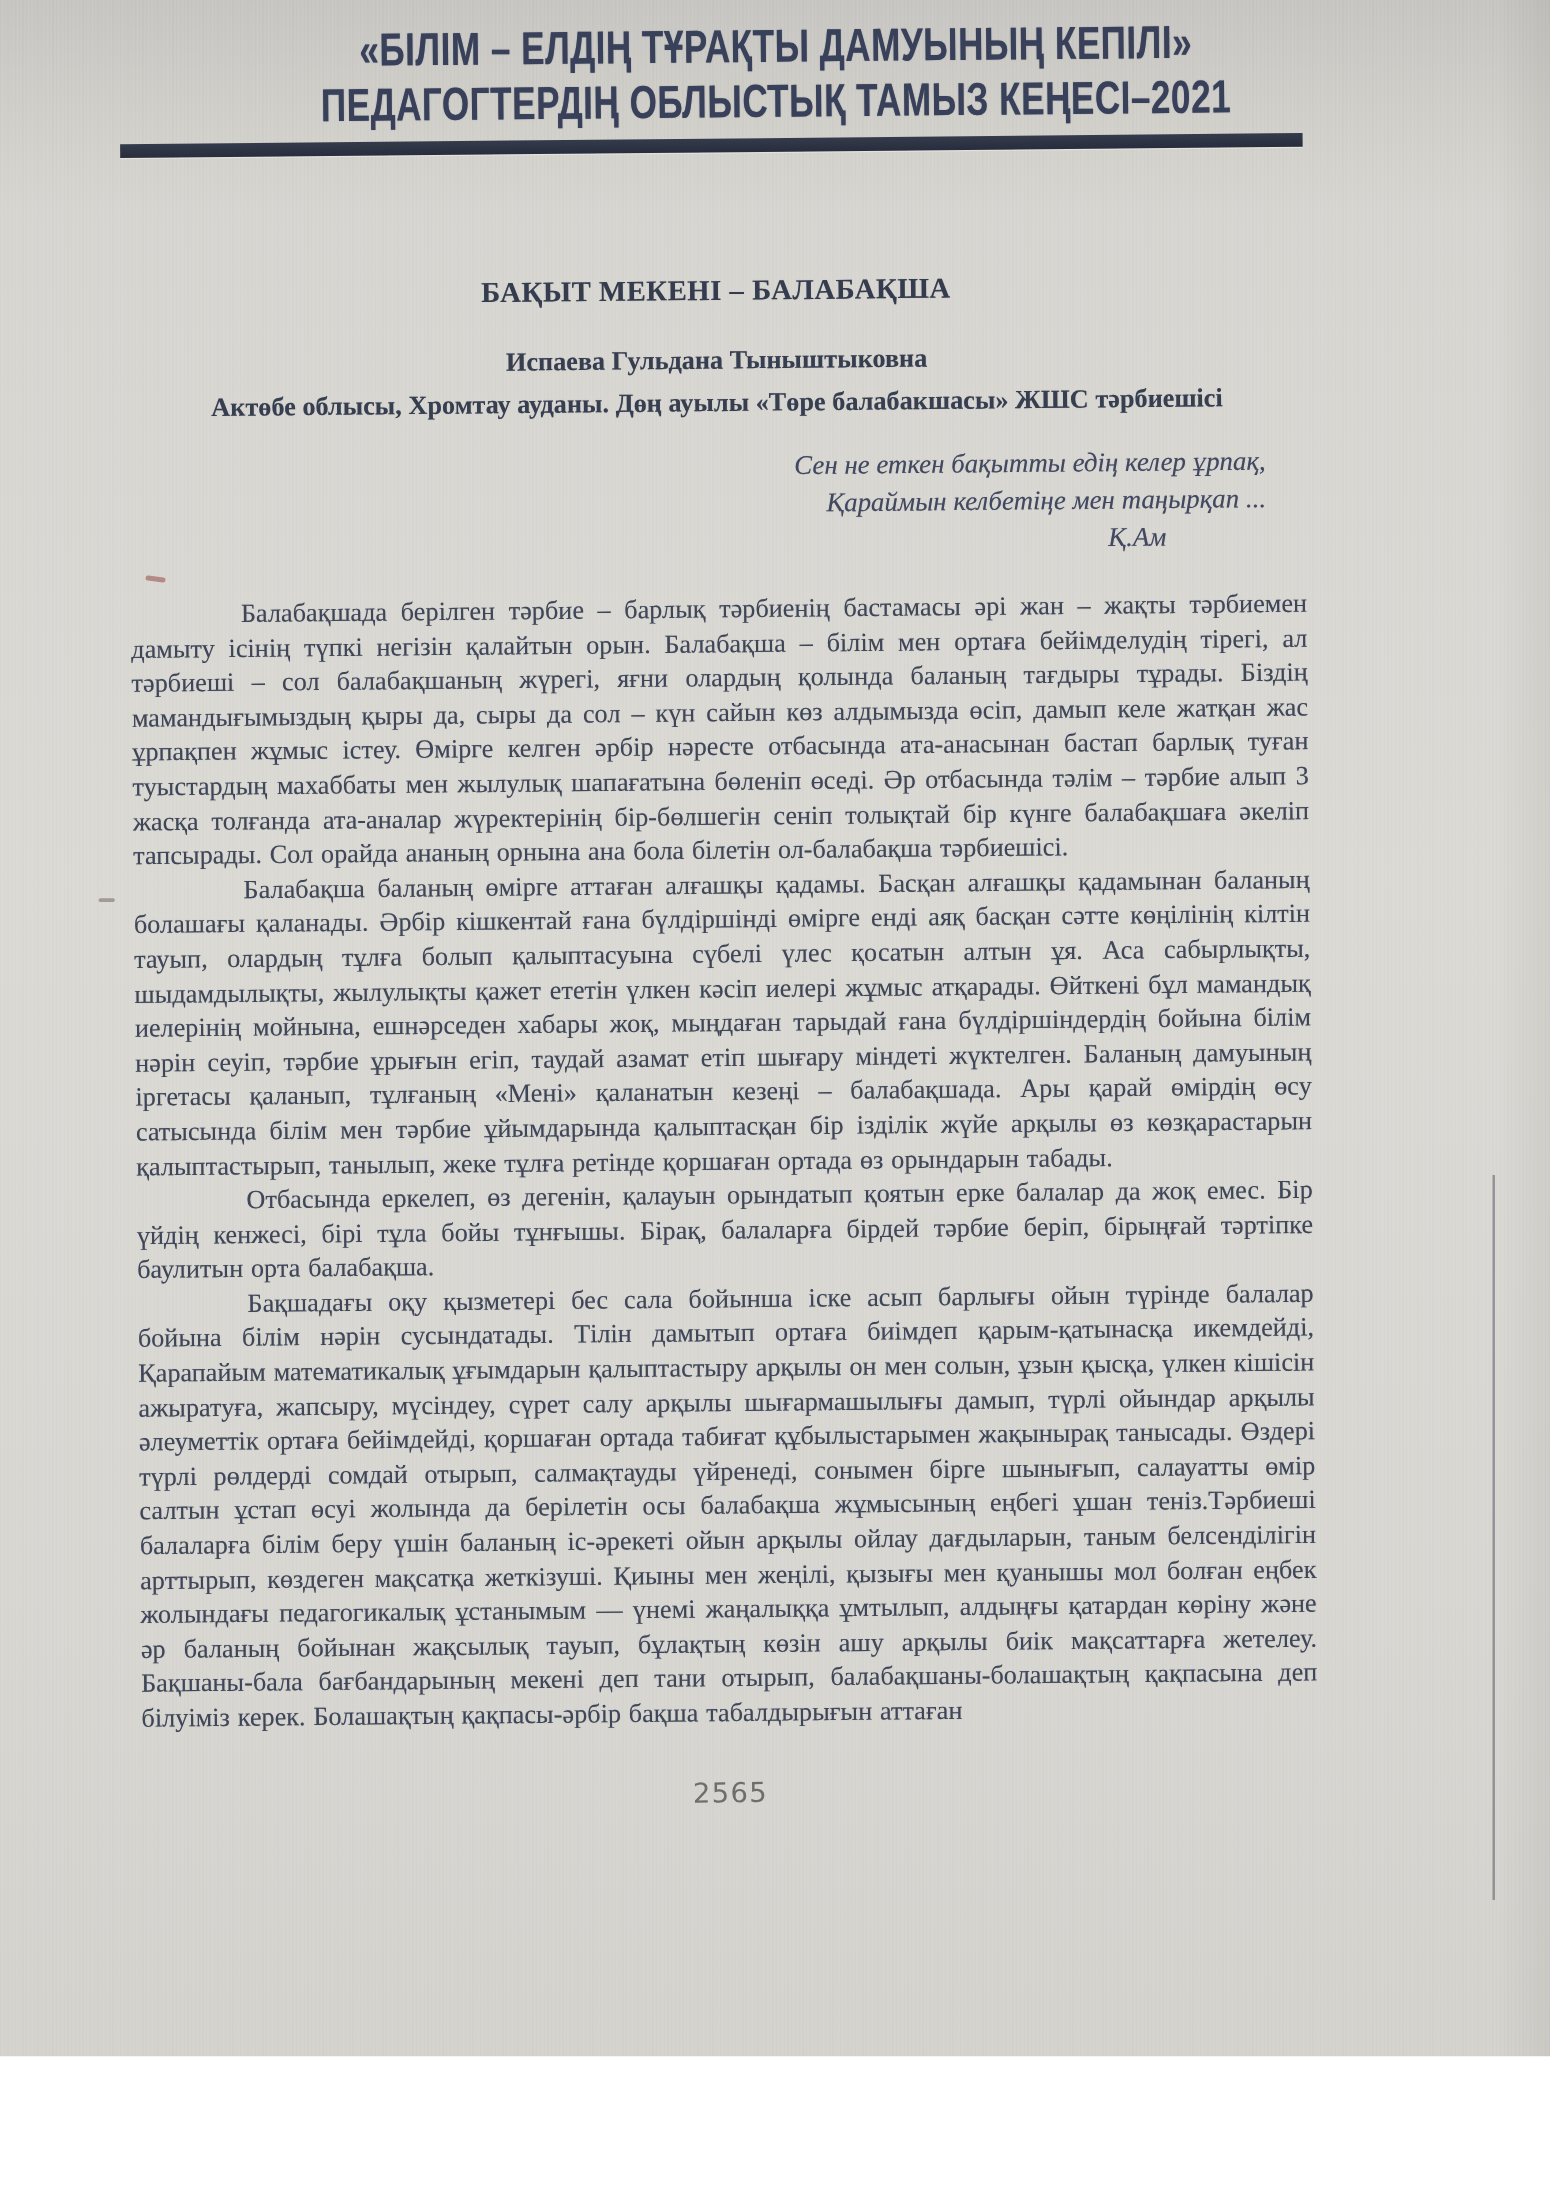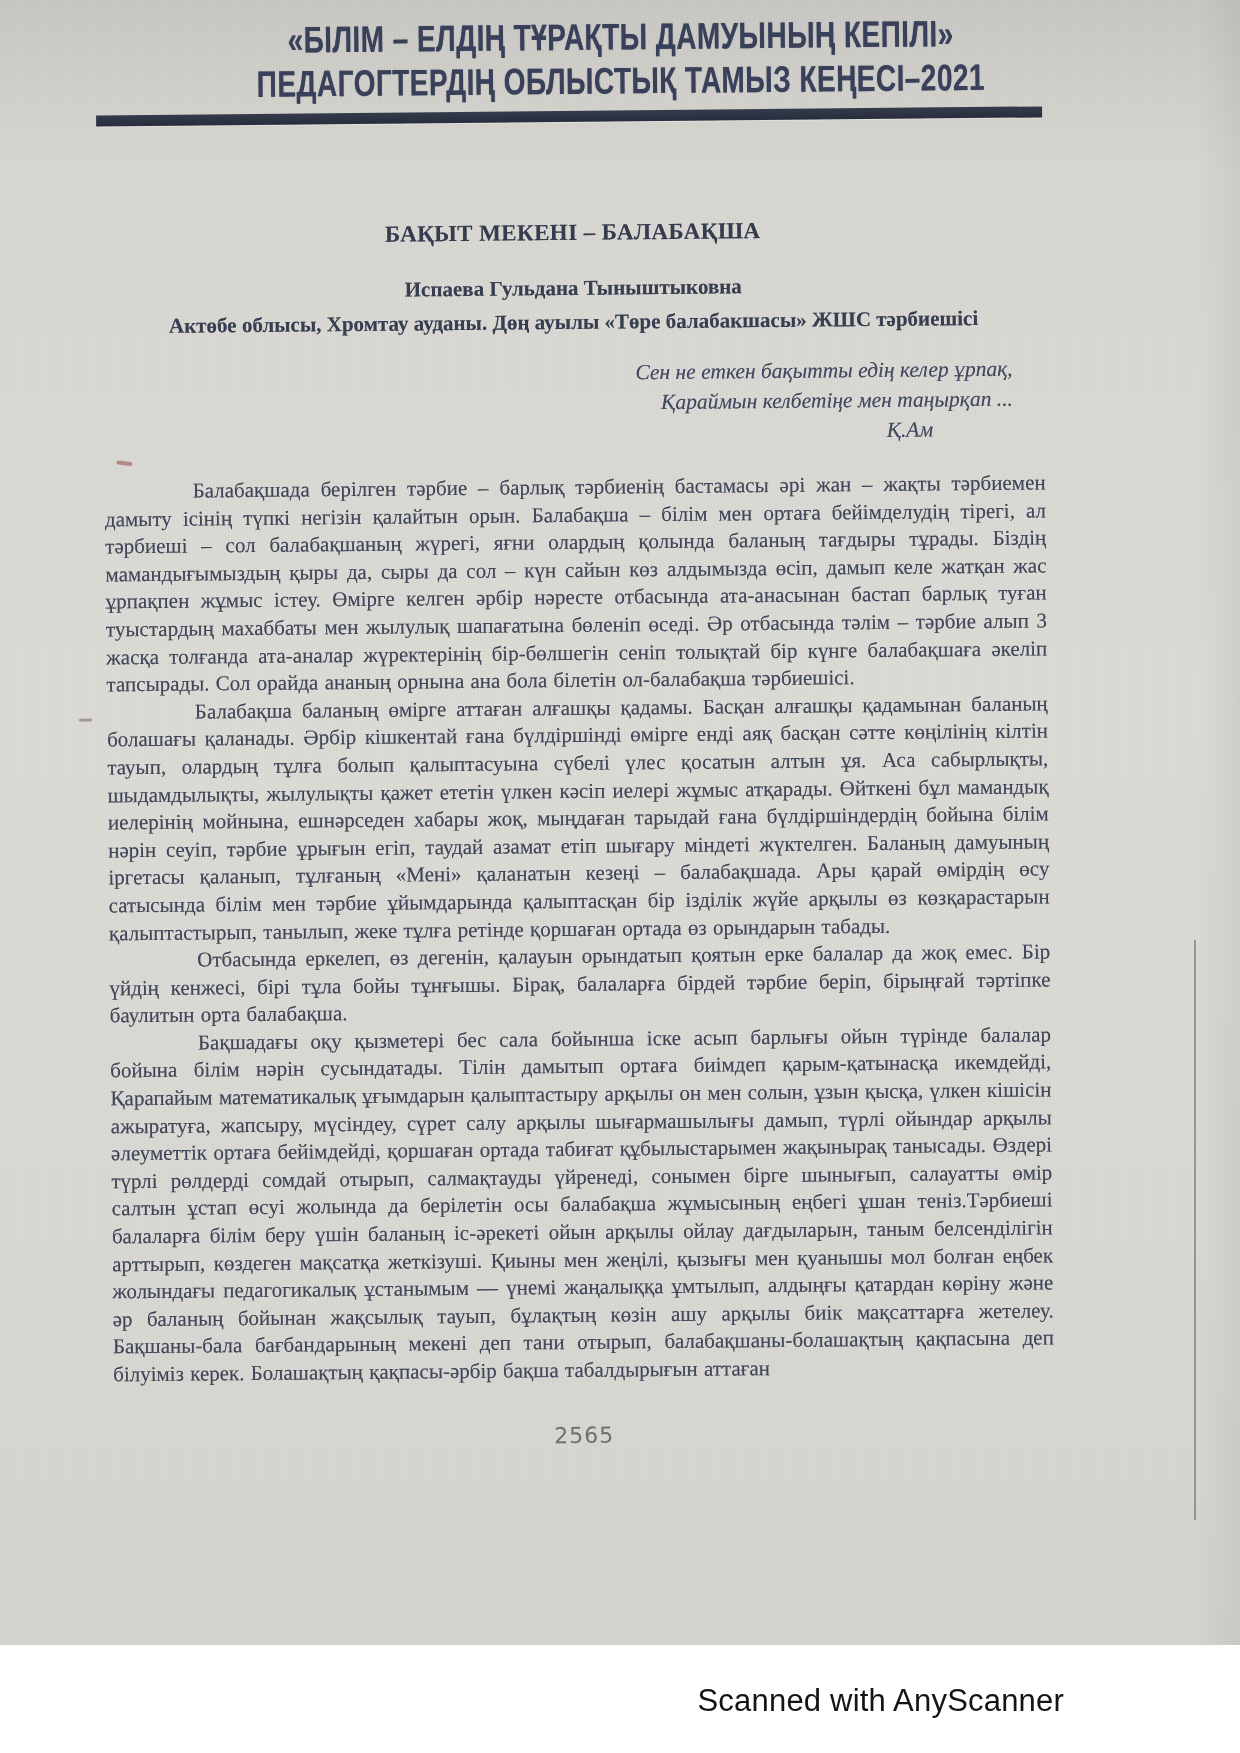--- a/index.html
+++ b/index.html
@@ -133,17 +133,14 @@
       </div>
 
       <div class="artifact-dash-1"></div>
       <div class="artifact-dash-2"></div>
     </div>
 
     <div class="page-edge-line"></div>
     <div class="edge-shade"></div>
   </div>
 
-  <div class="footer">
-    <div class="scanner-label">Scanned with AnyScanner</div>
-  </div>
 
 </div>
 
 </body></html>

